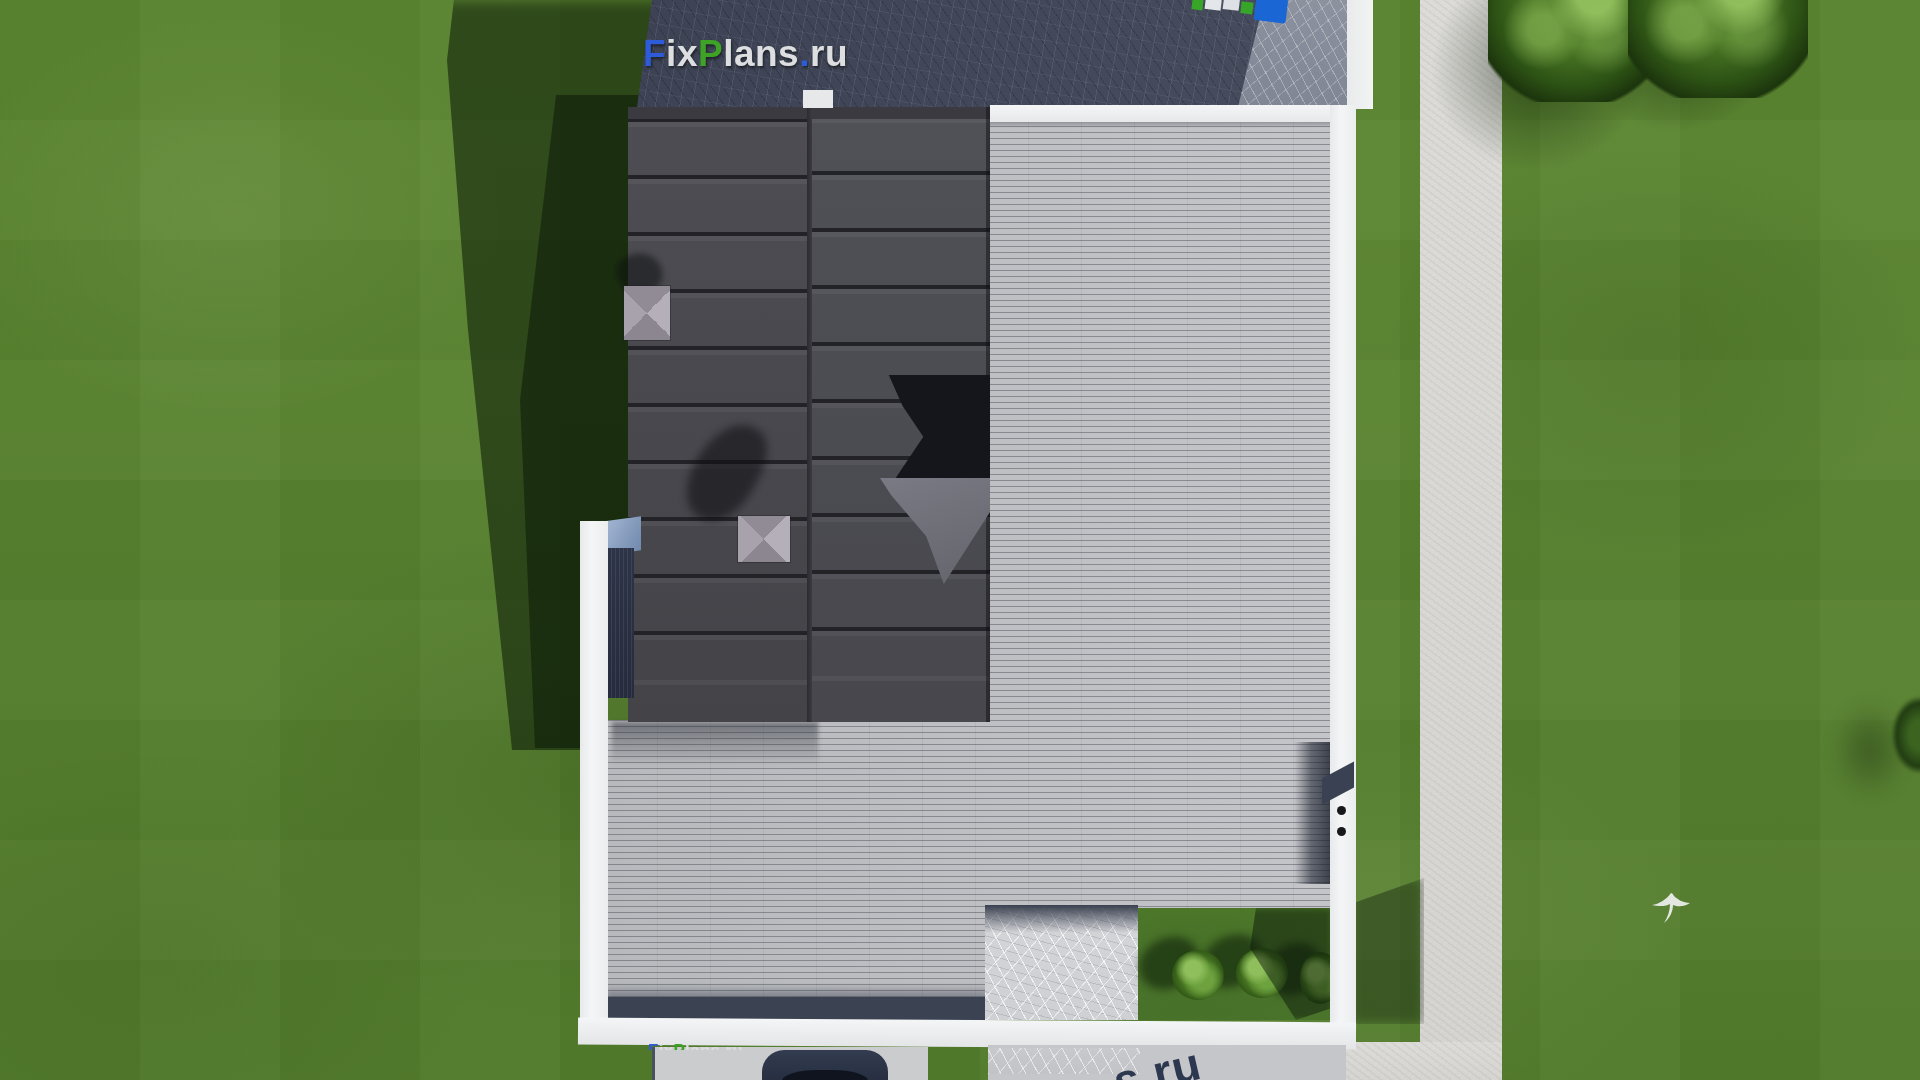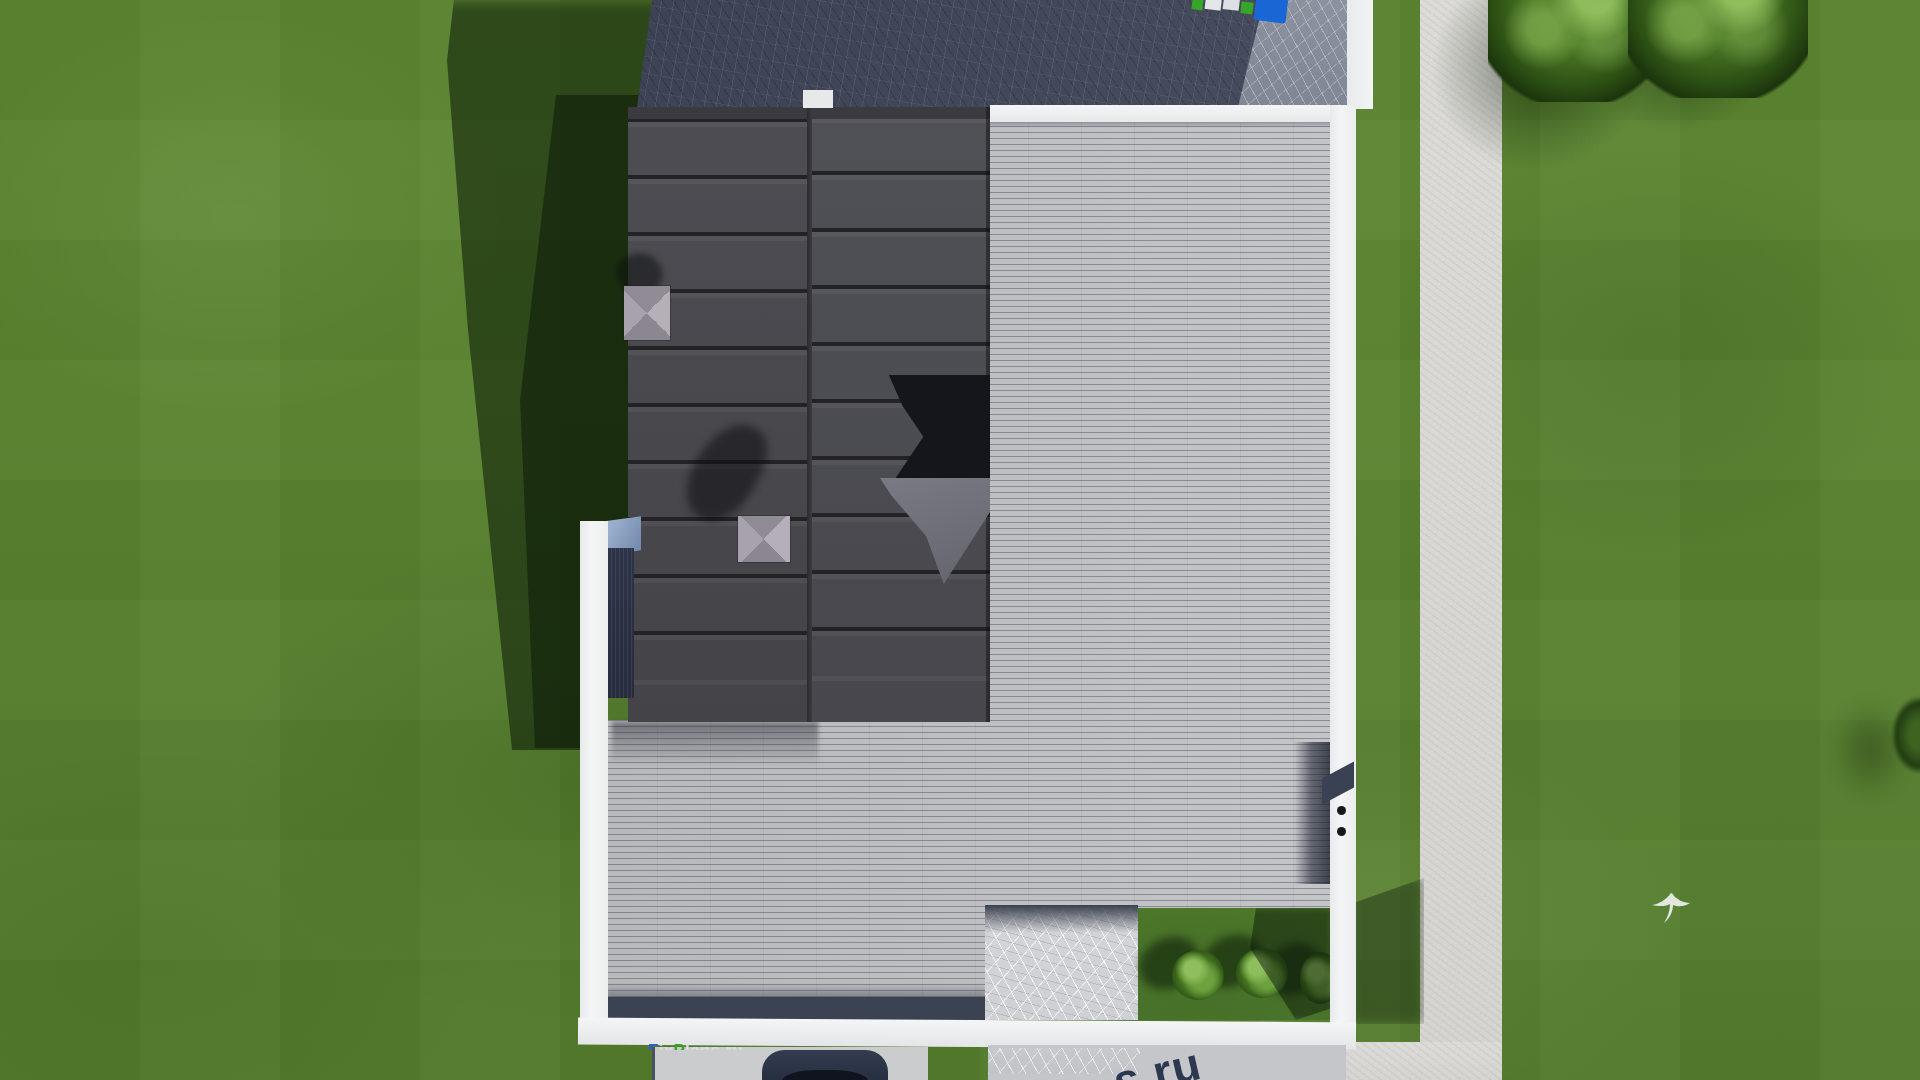--- a/index.html
+++ b/index.html
@@ -277,20 +277,23 @@
   <div class="ab dot dot2"></div>
 
   <div class="ab garage-pad"></div>
   <div class="ab car">
     <div class="ab car-glass"></div>
   </div>
   <div class="ab driveway-bottom"></div>
   <div class="ab stone-lower"></div>
   <div class="ab navy-fragment">s.ru</div>
 
+  <div class="ab wm">
+    <span class="wm-blue">F</span><span class="wm-light">ix</span><span class="wm-green">P</span><span class="wm-light">lans</span><span class="wm-blue">.</span><span class="wm-light">ru</span>
+  </div>
 
   <div class="ab wm-small-clip">
     <span class="wm-small">
       <span class="wm-blue">F</span><span class="wm-light">ix</span><span class="wm-green">P</span><span class="wm-light">lans</span><span class="wm-blue">.</span><span class="wm-light">ru</span>
     </span>
   </div>
 
   <div class="ab truck">
     <div class="ab tk-g1"></div>
     <div class="ab tk-w1"></div>

